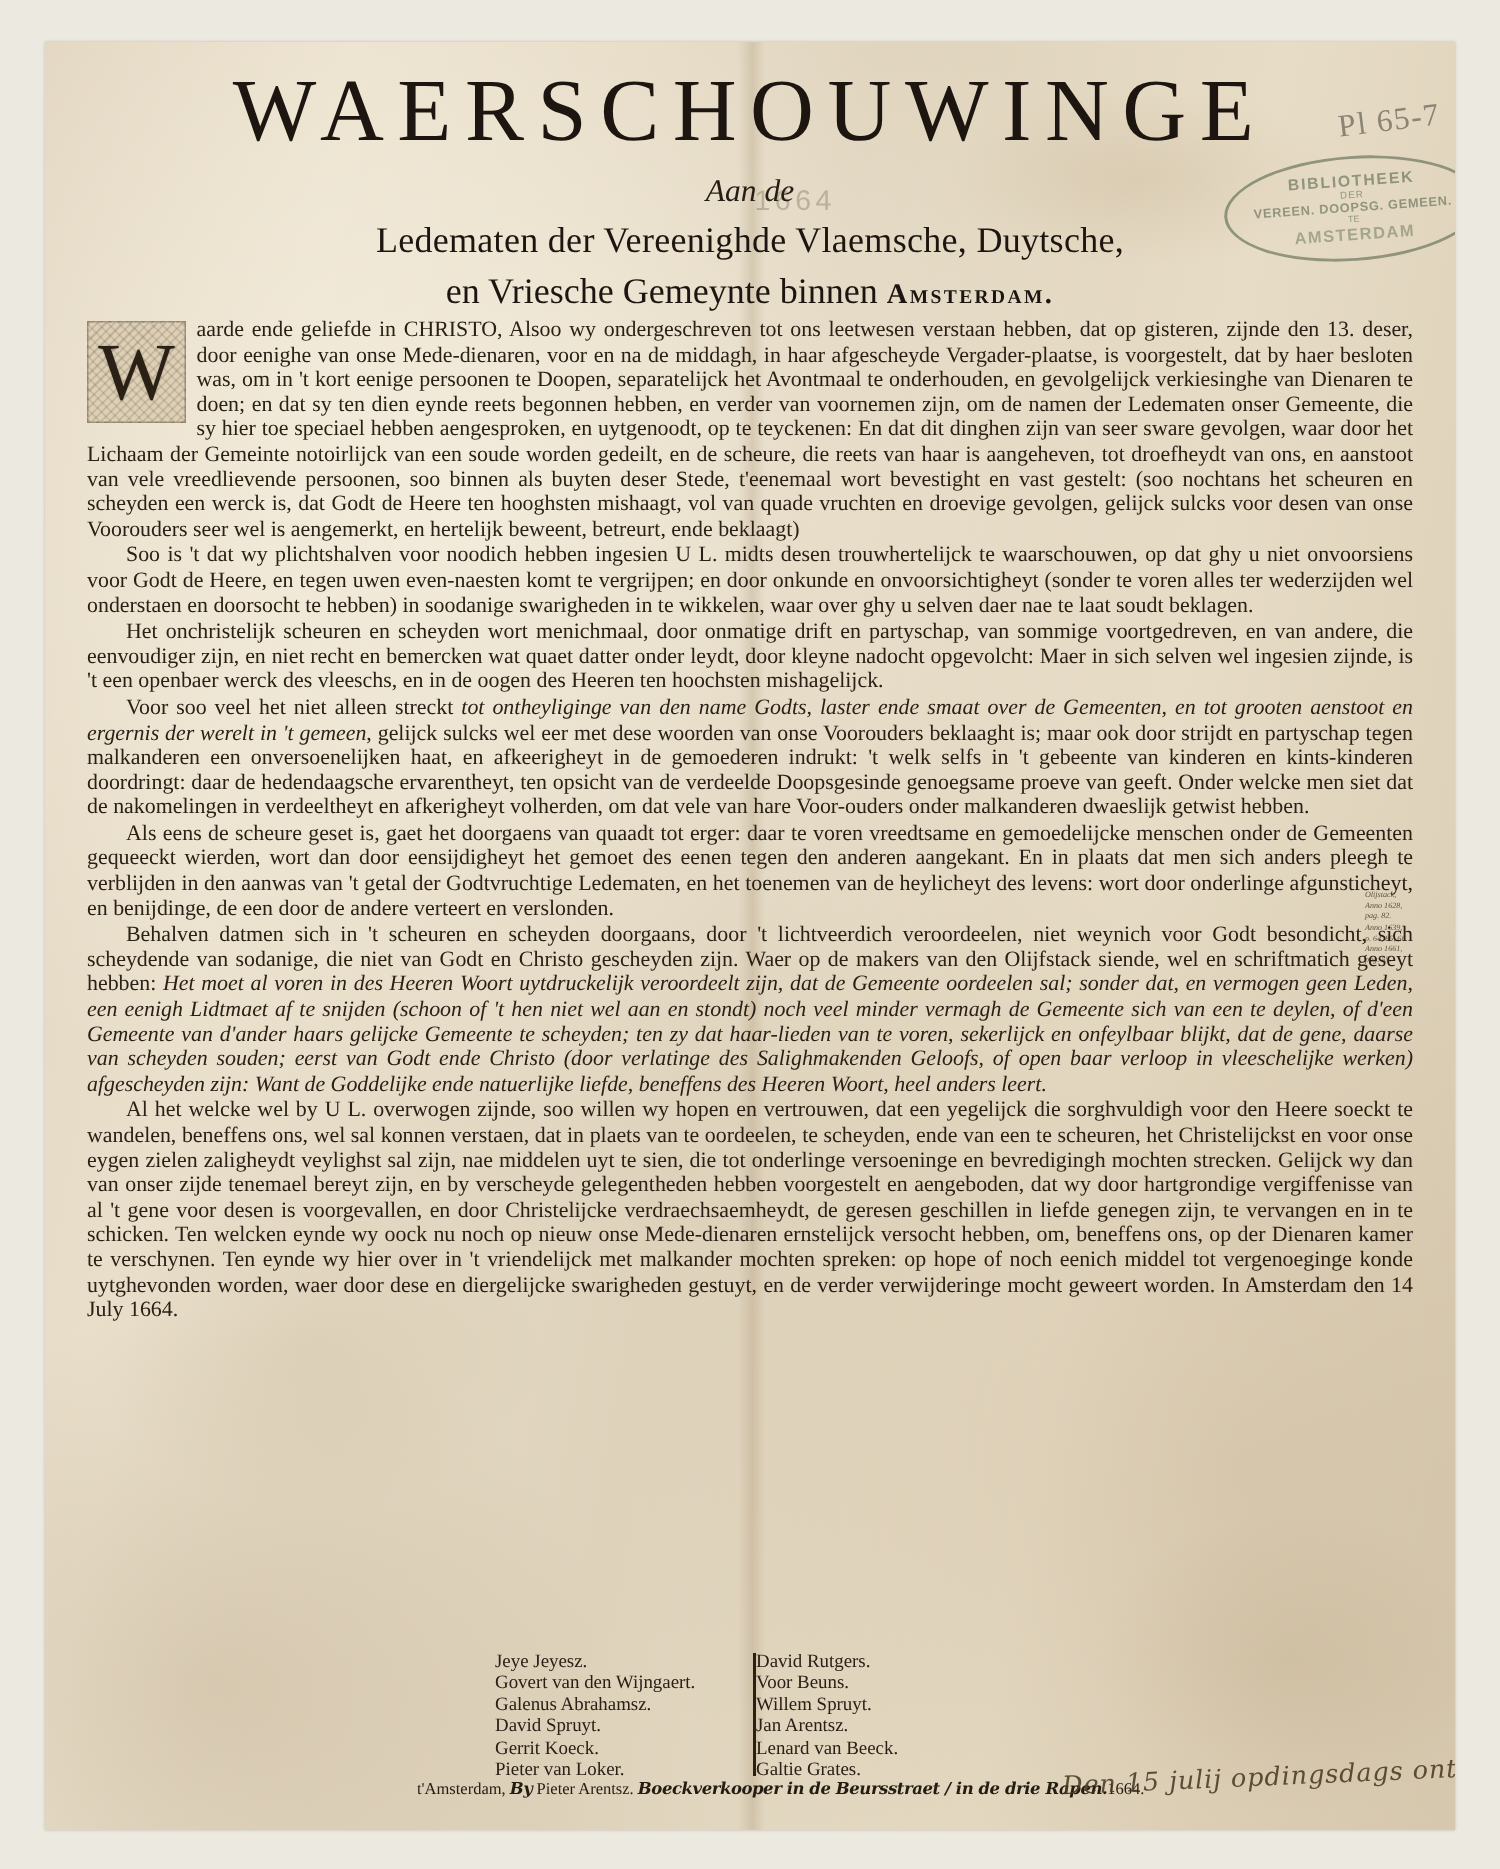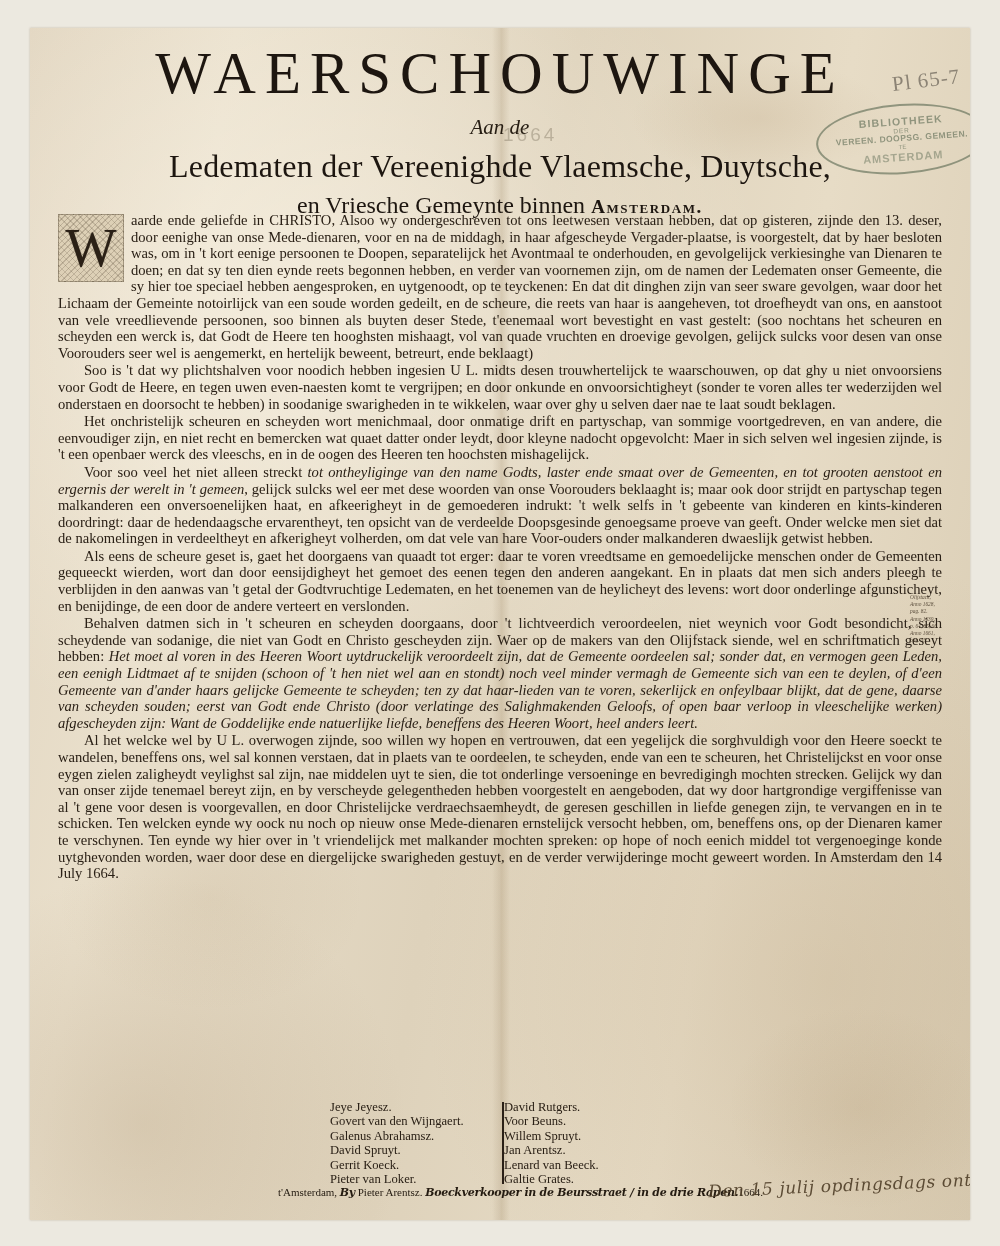--- a/index.html
+++ b/index.html
@@ -48,21 +48,21 @@
   .hdr { position: absolute; left: 0; right: 0; top: 16px; text-align: center; }
   .hdr-main {
     font-size: 59px; letter-spacing: 9px; font-weight: normal;
     color: #1d1610; line-height: 1;
   }
   .hdr-aan {
     font-style: italic; font-size: 21px; margin-top: 12px; color: #261d13;
     font-family: "Liberation Serif", serif;
   }
   .hdr-l2 {
-    font-size: 32px; margin-top: 8px; letter-spacing: 0.2px; color: #1d1610;
+    font-size: 24px; margin-top: 8px; letter-spacing: 0.2px; color: #1d1610;
   }
   .hdr-l3 { font-size: 24px; margin-top: 7px; color: #1d1610; }
   .hdr-l3 .sc { font-size: 19px; letter-spacing: 1.6px; font-weight: bold; }
 
   
   .pencil {
     position: absolute; left: 862px; top: 40px;
     font-family: "Liberation Serif", serif; font-size: 21px;
     color: #7d7568; transform: rotate(-7deg); letter-spacing: 1px;
     opacity: .85;

